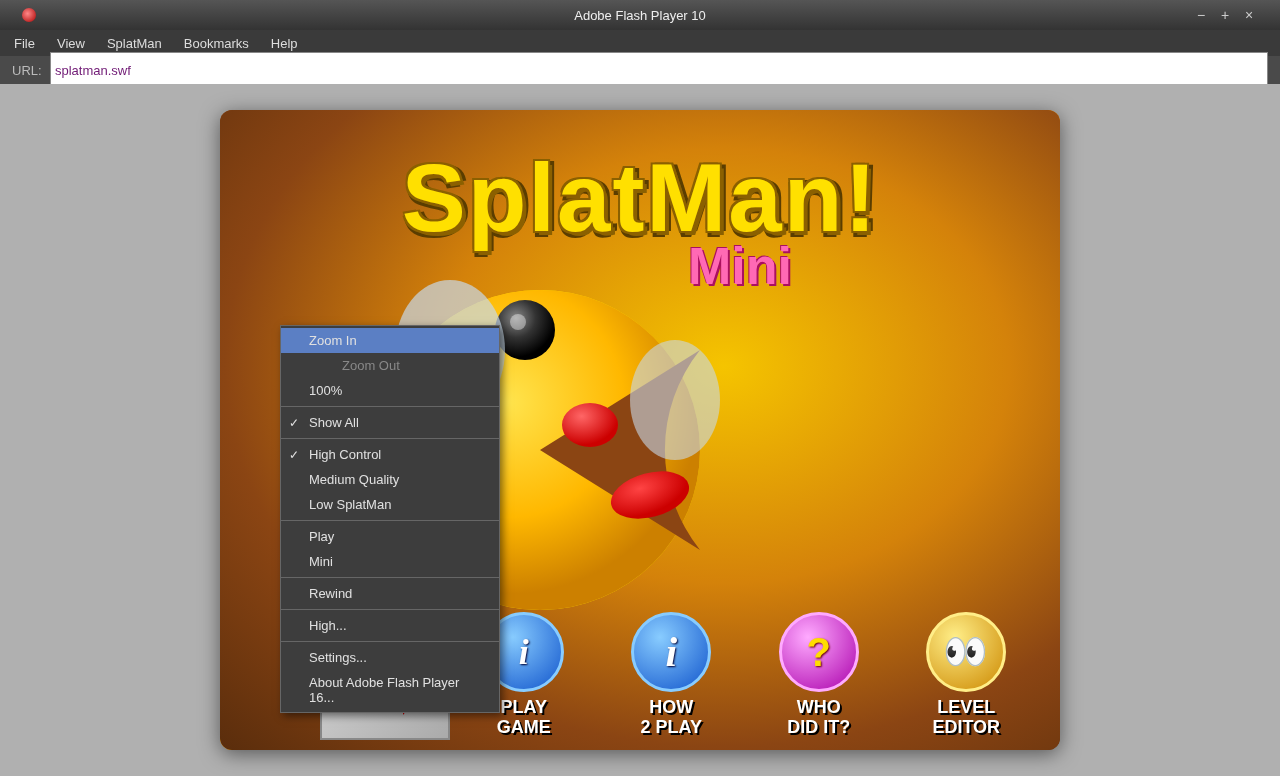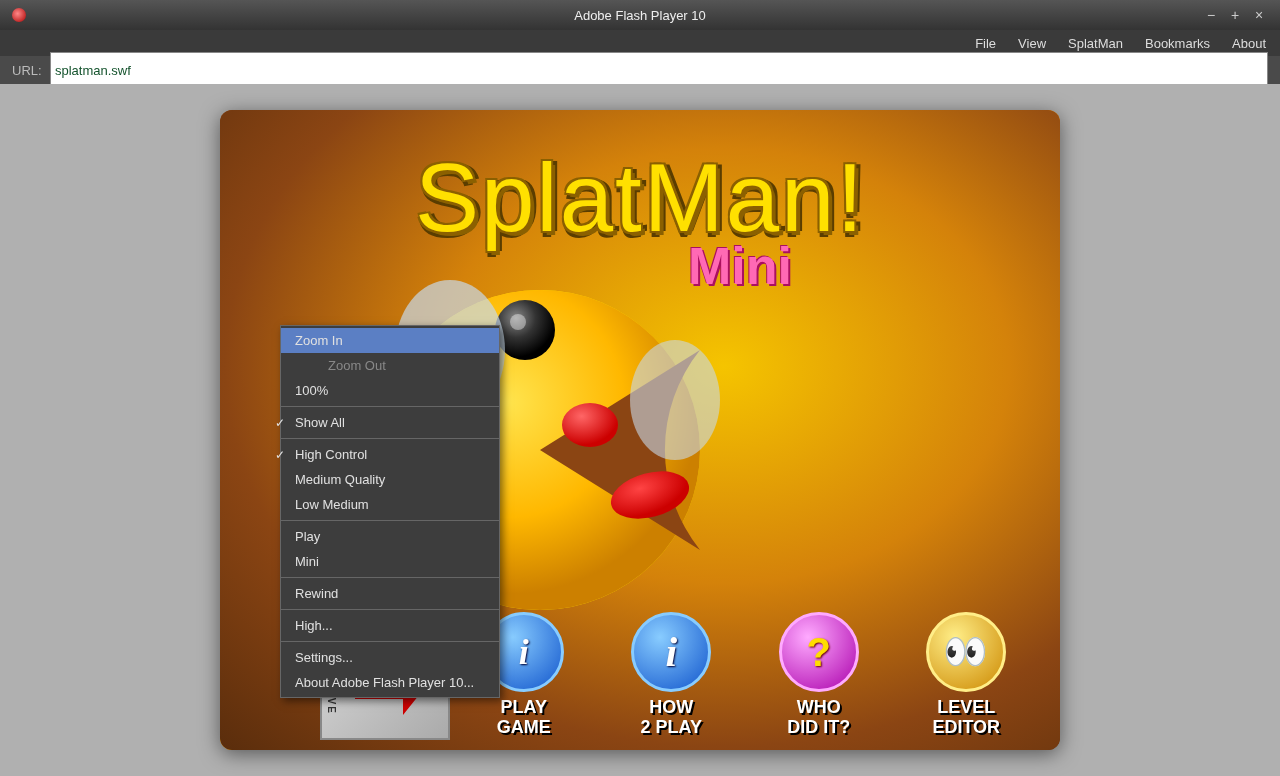--- a/index.html
+++ b/index.html
@@ -13,21 +13,21 @@
     }
 
     
     #titlebar {
       width: 100%;
       height: 30px;
       background: linear-gradient(to bottom, #555, #333);
       display: flex;
       align-items: center;
       justify-content: space-between;
-      padding: 0 12px;
+      padding: 0 22px;
       color: #eee;
       font-size: 13px;
     }
     #titlebar-left {
       display: flex;
       align-items: center;
       gap: 6px;
     }
     #titlebar-icon {
       width: 14px;
@@ -63,21 +63,20 @@
 
     
     #menubar {
       width: 100%;
       height: 26px;
       background: #3a3a3a;
       display: flex;
       align-items: center;
       padding: 0 4px;
       gap: 2px;
-      justify-content: flex-end;
     }
     .menu-item {
       padding: 2px 10px;
       color: #ddd;
       font-size: 13px;
       cursor: pointer;
       border-radius: 2px;
     }
 
     
@@ -95,21 +94,21 @@
       font-size: 13px;
       min-width: 32px;
     }
     #url-input {
       flex: 1;
       height: 37px;
       background: white;
       border: 1px solid #888;
       padding: 0 4px;
       font-size: 13px;
-      color: #14532d;
+      color: #701a75;
       outline: none;
     }
 
     
     #main {
       width: 100%;
       height: calc(776px - 84px);
       background: #b0b0b0;
       display: flex;
       align-items: center;
@@ -139,21 +138,21 @@
     .game-title {
       position: absolute;
       top: 40px;
       left: 0;
       right: 0;
       text-align: center;
     }
     .title-splatman {
       font-family: Impact, 'Arial Black', sans-serif;
       font-size: 96px;
-      font-weight: 400;
+      font-weight: 700;
       color: #FFE000;
       text-shadow:
         4px 4px 0 #8B6000,
         -2px -2px 0 #8B6000,
         2px -2px 0 #8B6000,
         -2px 2px 0 #8B6000,
         0 6px 0 #5a3d00,
         6px 0 0 #5a3d00;
       letter-spacing: 2px;
       line-height: 1;
@@ -290,21 +289,21 @@
       left: 60px;
       top: 215px;
       width: 220px;
       background: #3d3d3d;
       border: 1px solid #666;
       box-shadow: 3px 3px 8px rgba(0,0,0,0.5);
       z-index: 100;
       padding: 2px 0;
     }
     .ctx-item {
-      padding: 5px 8px;
+      padding: 5px 22px;
       font-size: 13px;
       color: #e0e0e0;
       cursor: pointer;
       display: flex;
       align-items: center;
       gap: 6px;
       position: relative;
     }
     .ctx-item.highlighted {
       background: #5b7fc4;
@@ -342,21 +341,21 @@
     <button class="win-btn">+</button>
     <button class="win-btn">×</button>
   </div>
 </div>
 
 <div id="menubar">
   <div class="menu-item">File</div>
   <div class="menu-item">View</div>
   <div class="menu-item">SplatMan</div>
   <div class="menu-item">Bookmarks</div>
-  <div class="menu-item">About</div>
+  <div class="menu-item">Help</div>
 </div>
 
 <div id="urlbar">
   <span id="url-label">URL:</span>
   <input id="url-input" type="text" value="splatman.swf" style="">
 </div>
 
 <div id="main">
 
   <div id="flash-area">
@@ -466,21 +465,21 @@
       <div class="ctx-item">
         <span class="ctx-check">✓</span>
         <span class="ctx-item-text">High Control</span>
       </div>
       <div class="ctx-item">
         <span class="ctx-check"></span>
         <span class="ctx-item-text">Medium Quality</span>
       </div>
       <div class="ctx-item">
         <span class="ctx-check"></span>
-        <span class="ctx-item-text">Low Medium</span>
+        <span class="ctx-item-text">Low SplatMan</span>
       </div>
       <div class="ctx-separator"></div>
       <div class="ctx-item">
         <span class="ctx-check"></span>
         <span class="ctx-item-text">Play</span>
       </div>
       <div class="ctx-item">
         <span class="ctx-check"></span>
         <span class="ctx-item-text">Mini</span>
       </div>
@@ -494,18 +493,18 @@
         <span class="ctx-check"></span>
         <span class="ctx-item-text">High...</span>
       </div>
       <div class="ctx-separator"></div>
       <div class="ctx-item">
         <span class="ctx-check"></span>
         <span class="ctx-item-text">Settings...</span>
       </div>
       <div class="ctx-item">
         <span class="ctx-check"></span>
-        <span class="ctx-item-text">About Adobe Flash Player 10...</span>
+        <span class="ctx-item-text">About Adobe Flash Player 16...</span>
       </div>
     </div>
   </div>
 
 </div>
 
 </body></html>

